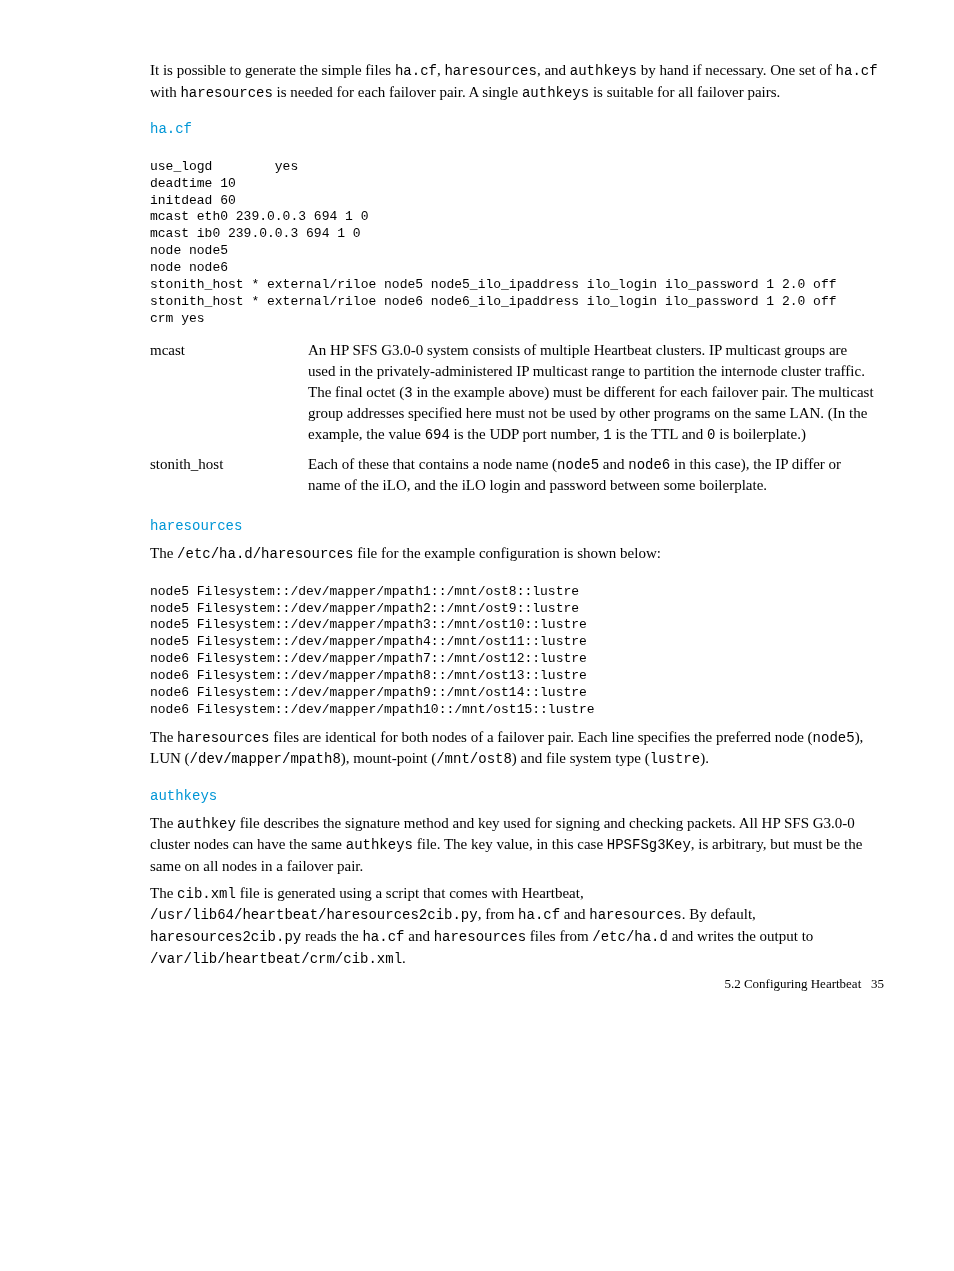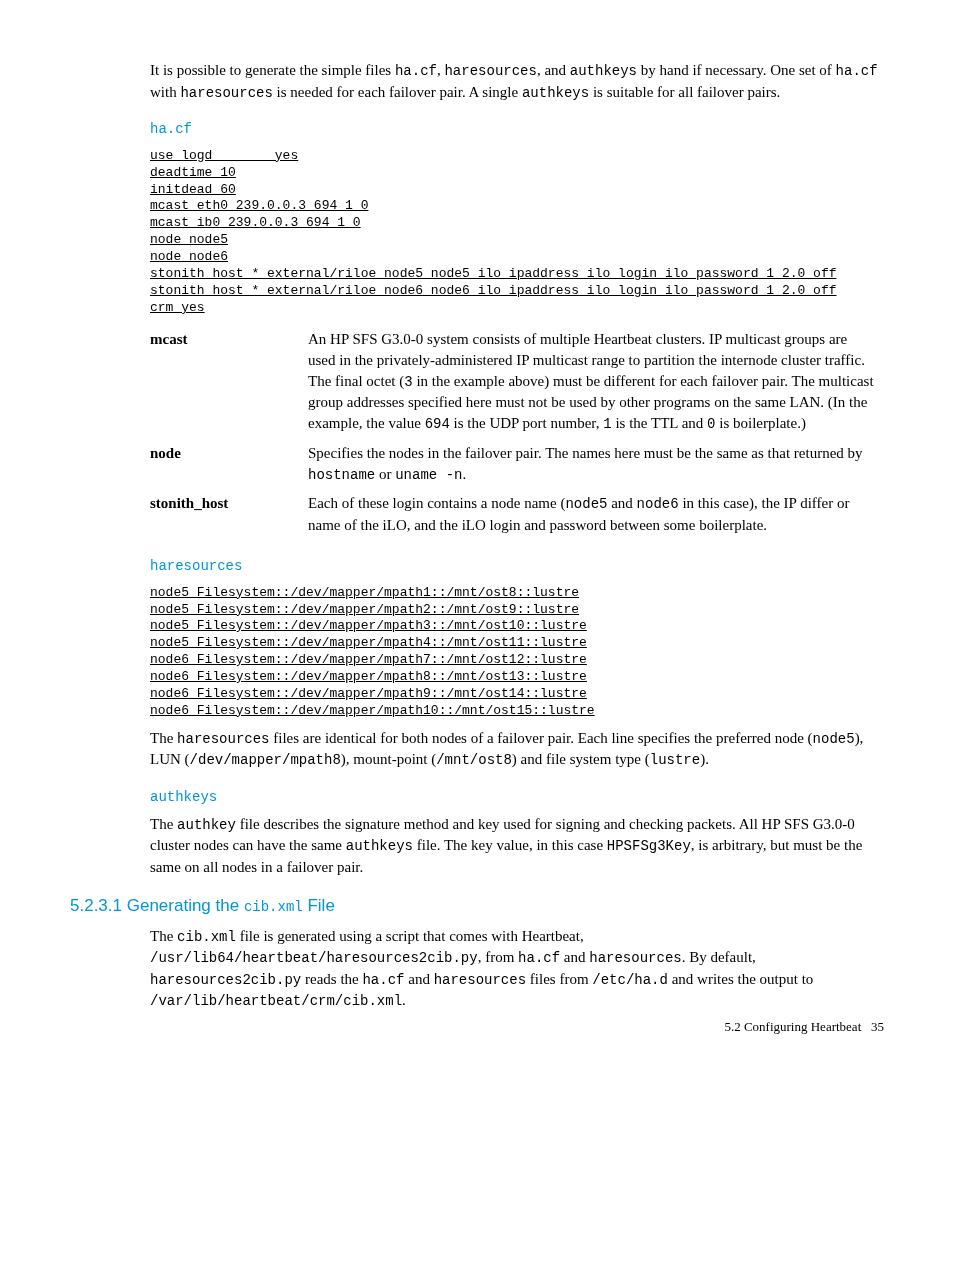--- a/index.html
+++ b/index.html
@@ -34,35 +34,34 @@
     font-family: Arial, Helvetica, sans-serif;
     font-weight: normal;
     color: #0096d6;
     font-size: 17px;
     margin: 16px 0 8px -80px;
   }
   pre.codeblock {
     font-family: 'Courier New', monospace;
     font-size: 13px;
     line-height: 1.3;
-    margin: 8px 0 8px 0;
+    margin: 19px 0 8px 0;
     white-space: pre;
-    text-decoration: underline;
   }
   table.deflist {
     border-collapse: collapse;
     margin: 6px 0 10px 0;
     width: 100%;
   }
   table.deflist td {
     vertical-align: top;
     padding: 4px 8px 4px 0;
   }
   table.deflist td.term {
-    font-weight: bold;
+    font-weight: normal;
     width: 150px;
   }
   .footer {
     text-align: right;
     font-size: 13px;
     margin-left: 80px;
   }
 </style>
 </head>
 <body>
@@ -90,36 +89,33 @@
 
   <table class="deflist">
     <tbody>
         <tr>
       <td class="term">mcast</td>
       <td>
         <span>An HP SFS G3.0-0 system consists of multiple Heartbeat clusters. IP multicast groups are used in the privately-administered IP multicast range to partition the internode cluster traffic. The final octet (</span><span class="mono">3</span><span> in the example above) must be different for each failover pair. The multicast group addresses specified here must not be used by other programs on the same LAN. (In the example, the value </span><span class="mono">694</span><span> is the UDP port number, </span><span class="mono">1</span><span> is the TTL and </span><span class="mono">0</span><span> is boilerplate.)</span>
       </td>
     </tr>
     <tr>
-      <td class="term">node</td>
-      <td>
-        <span>Specifies the nodes in the failover pair. The names here must be the same as that returned by </span><span class="mono">hostname</span><span> or </span><span class="mono">uname -n</span><span>.</span>
-      </td>
-    </tr>
-    <tr>
       <td class="term">stonith_host</td>
       <td>
-        <span>Each of these login contains a node name (</span><span class="mono">node5</span><span> and </span><span class="mono">node6</span><span> in this case), the IP differ or name of the iLO, and the iLO login and password between some boilerplate.</span>
+        <span>Each of these that contains a node name (</span><span class="mono">node5</span><span> and </span><span class="mono">node6</span><span> in this case), the IP differ or name of the iLO, and the iLO login and password between some boilerplate.</span>
       </td>
     </tr>
   </tbody>
     </table>
 
   <h3 class="section-heading"><span class="mono">haresources</span></h3>
 
+  <p>
+    <span>The </span><span class="mono">/etc/ha.d/haresources</span><span> file for the example configuration is shown below:</span>
+  </p>
 
   <pre class="codeblock">node5 Filesystem::/dev/mapper/mpath1::/mnt/ost8::lustre
 node5 Filesystem::/dev/mapper/mpath2::/mnt/ost9::lustre
 node5 Filesystem::/dev/mapper/mpath3::/mnt/ost10::lustre
 node5 Filesystem::/dev/mapper/mpath4::/mnt/ost11::lustre
 node6 Filesystem::/dev/mapper/mpath7::/mnt/ost12::lustre
 node6 Filesystem::/dev/mapper/mpath8::/mnt/ost13::lustre
 node6 Filesystem::/dev/mapper/mpath9::/mnt/ost14::lustre
 node6 Filesystem::/dev/mapper/mpath10::/mnt/ost15::lustre</pre>
 
@@ -128,23 +124,20 @@
   </p>
 
   <h3 class="section-heading"><span class="mono">authkeys</span></h3>
 
 
 
   <p>
     <span>The </span><span class="mono">authkey</span><span> file describes the signature method and key used for signing and checking packets. All HP SFS G3.0-0 cluster nodes can have the same </span><span class="mono">authkeys</span><span> file. The key value, in this case </span><span class="mono">HPSFSg3Key</span><span>, is arbitrary, but must be the same on all nodes in a failover pair.</span>
   </p>
 
-  <h3 class="numbered-heading">
-    <span>5.2.3.1 Generating the </span><span class="mono">cib.xml</span><span> File</span>
-  </h3>
 
   <p>
     <span>The </span><span class="mono">cib.xml</span><span> file is generated using a script that comes with Heartbeat, </span><span class="mono">/usr/lib64/heartbeat/haresources2cib.py</span><span>, from </span><span class="mono">ha.cf</span><span> and </span><span class="mono">haresources</span><span>. By default, </span><span class="mono">haresources2cib.py</span><span> reads the </span><span class="mono">ha.cf</span><span> and </span><span class="mono">haresources</span><span> files from </span><span class="mono">/etc/ha.d</span><span> and writes the output to </span><span class="mono">/var/lib/heartbeat/crm/cib.xml</span><span>.</span>
   </p>
 
 </div>
 
 <div class="footer">
   <span>5.2 Configuring Heartbeat</span>&nbsp;&nbsp;&nbsp;<span>35</span>
 </div>

